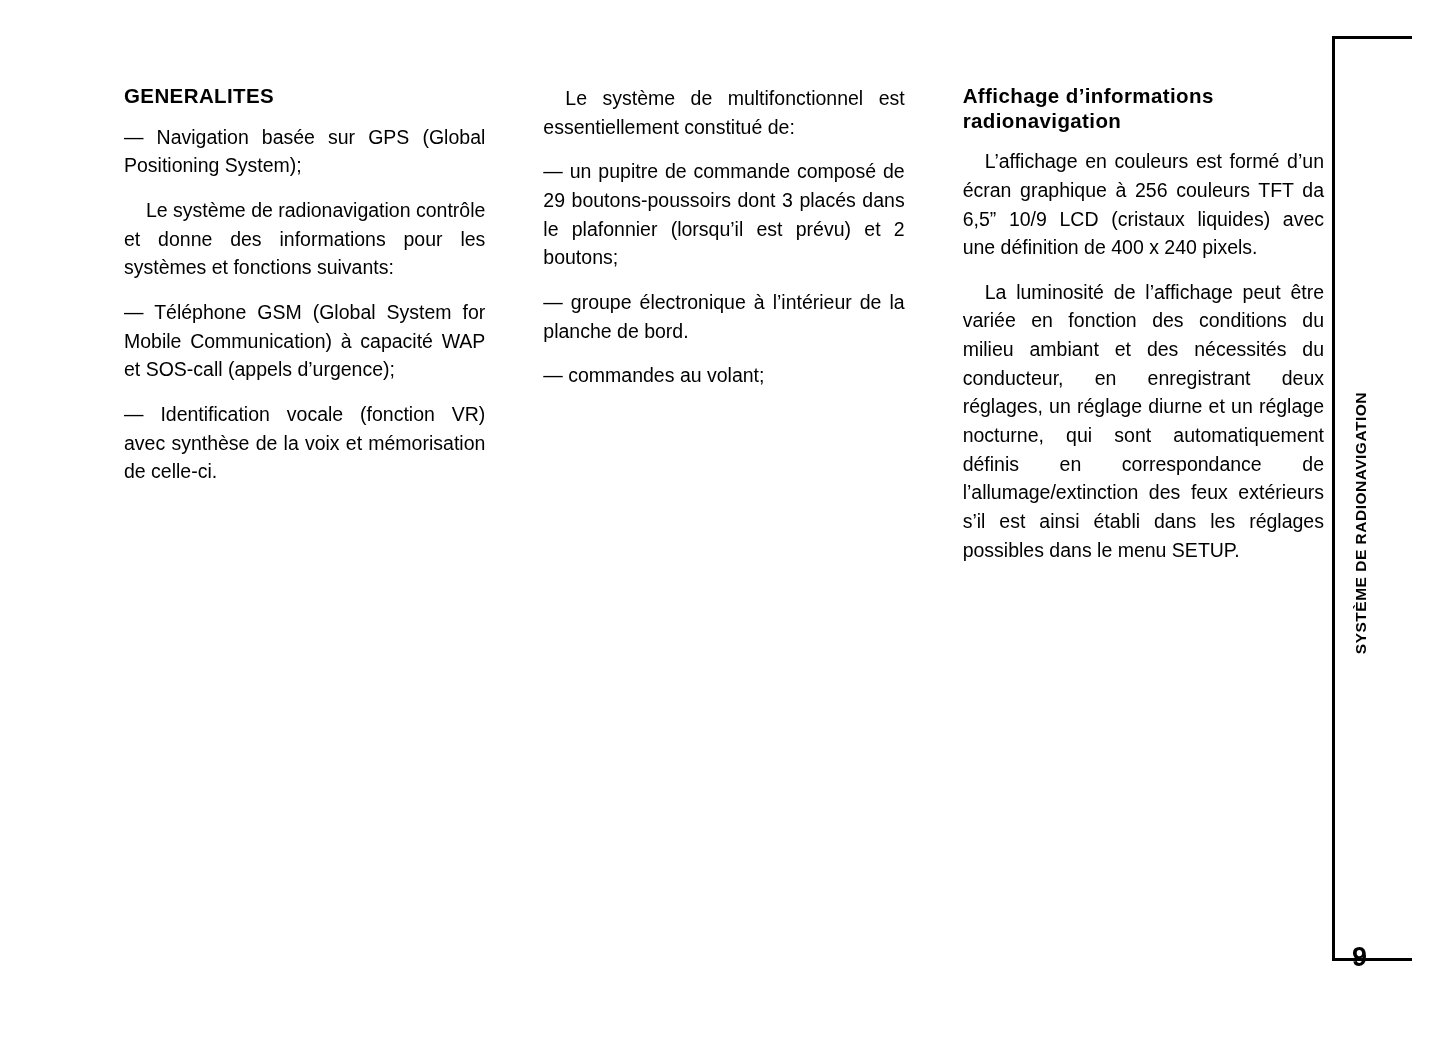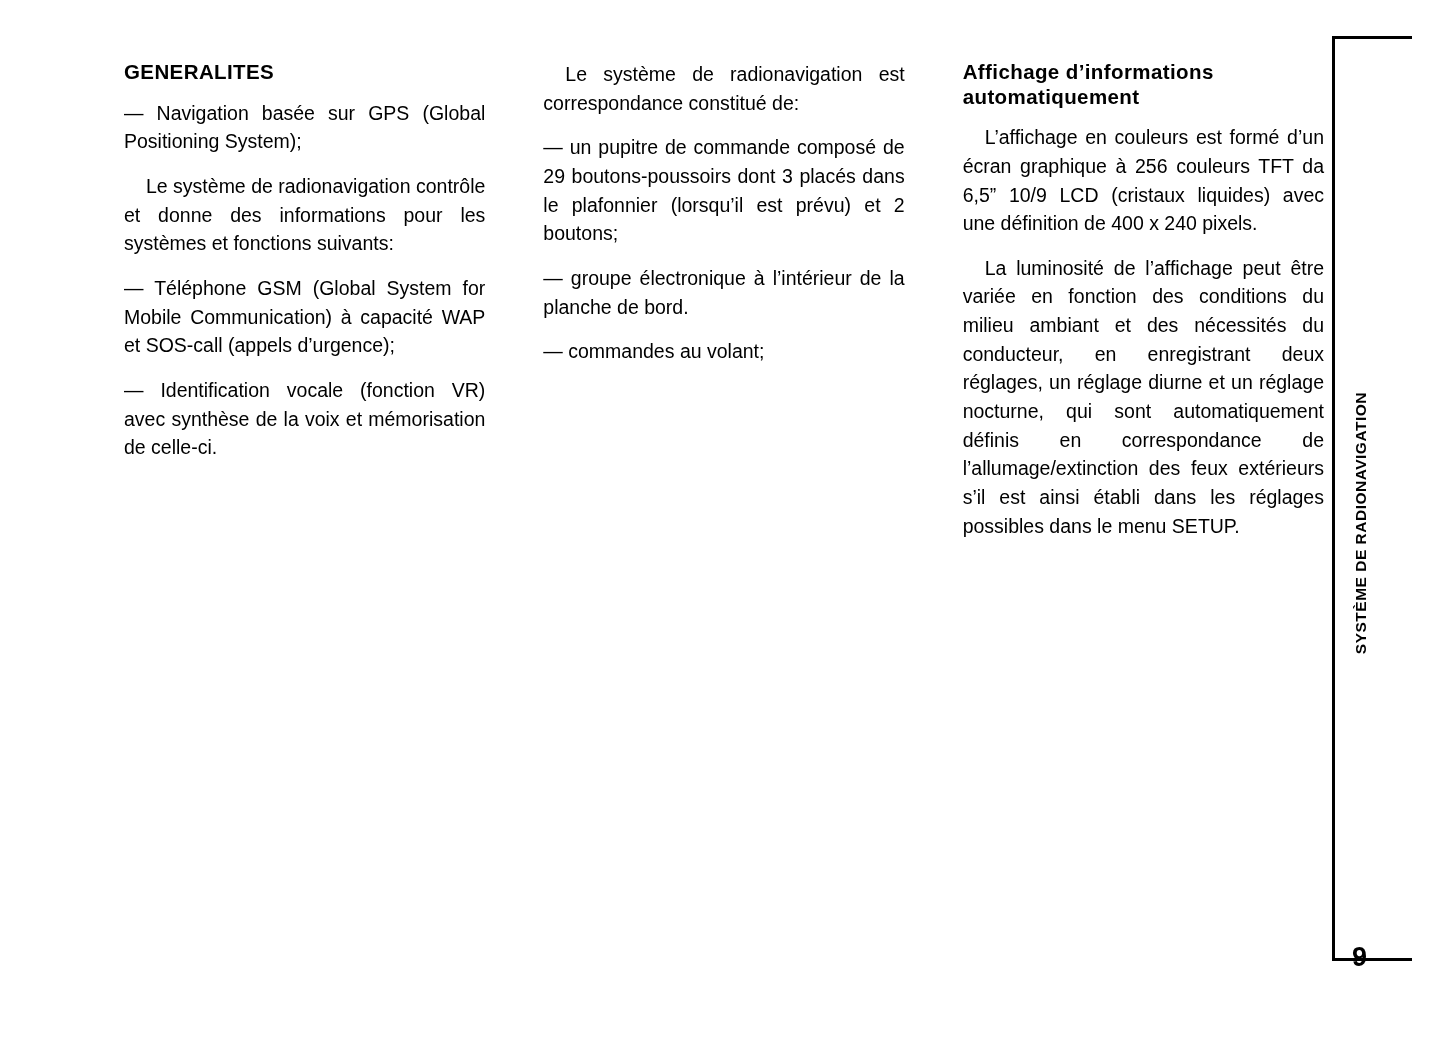--- a/index.html
+++ b/index.html
@@ -17,21 +17,21 @@
   }
 
   .page {
     position: absolute;
     inset: 0;
   }
 
   
   .columns {
     position: absolute;
-    top: 60px;
+    top: 84px;
     left: 124px;
     width: 1200px;
     display: flex;
     gap: 58px;
   }
   .col {
     width: 362px;
   }
 
   h2.heading {
@@ -114,30 +114,30 @@
 
     <div class="col">
       <h2 class="heading">GENERALITES</h2>
       <p class="para dash">— Navigation basée sur GPS (Global Positioning System);</p>
       <p class="para indent">Le système de radionavigation  contrôle et donne des informations pour les systèmes et fonctions suivants:</p>
       <p class="para dash">— Téléphone GSM (Global System for Mobile Communication) à capacité WAP et SOS-call (appels d’urgence);</p>
       <p class="para dash last">— Identification vocale (fonction VR) avec synthèse de la voix et mémorisation de celle-ci.</p>
     </div>
 
     <div class="col">
-      <p class="para indent">Le système de radionavigation est correspondance constitué de:</p>
+      <p class="para indent">Le système de multifonctionnel est essentiellement constitué de:</p>
       <p class="para dash">— un pupitre de commande composé de 29 boutons-poussoirs dont 3 placés dans le plafonnier (lorsqu’il est prévu) et 2 boutons;</p>
       <p class="para dash">— groupe électronique à l’intérieur de la planche de bord.</p>
       <p class="para dash">— commandes au volant;</p>
     </div>
 
     <div class="col">
       <h2 class="heading">
         <span>Affichage d’informations</span>
-        <span class="line2">automatiquement</span>
+        <span class="line2">radionavigation</span>
       </h2>
       <p class="para indent">L’affichage en couleurs est formé d’un écran graphique à 256 couleurs TFT da 6,5” 10/9 LCD (cristaux liquides) avec une définition de 400 x 240 pixels.</p>
       <p class="para indent last">La luminosité de l’affichage peut être variée en fonction des conditions du milieu ambiant et des nécessités du conducteur, en enregistrant deux réglages, un réglage diurne et un réglage nocturne, qui sont automatiquement définis en correspondance de l’allumage/extinction des feux extérieurs s’il est ainsi établi dans les réglages possibles dans le menu SETUP.</p>
     </div>
 
   </div>
 
   <div class="spine-top-cap"></div>
   <div class="spine"></div>
   <div class="spine-bottom-cap"></div>

